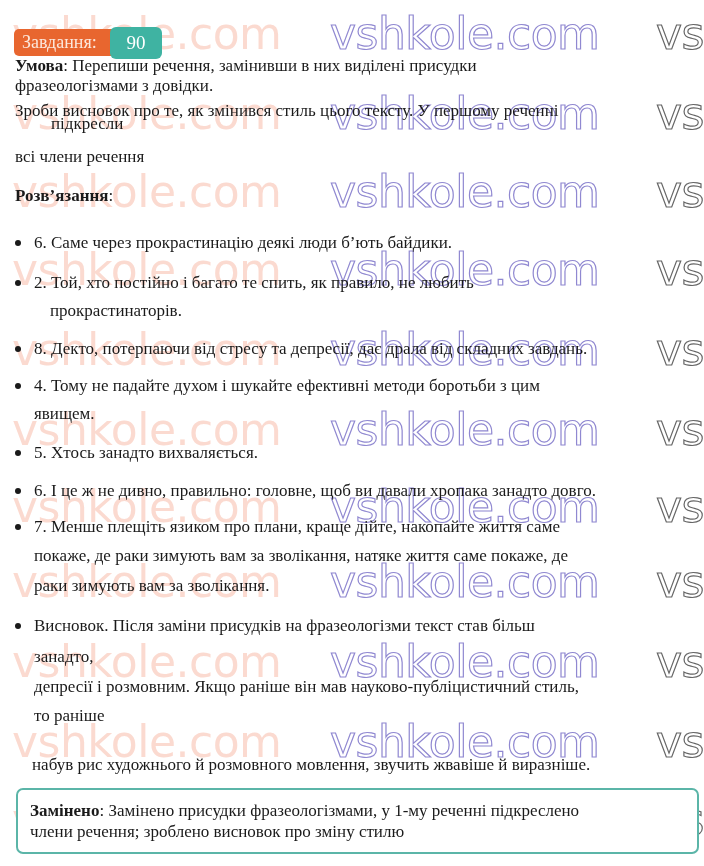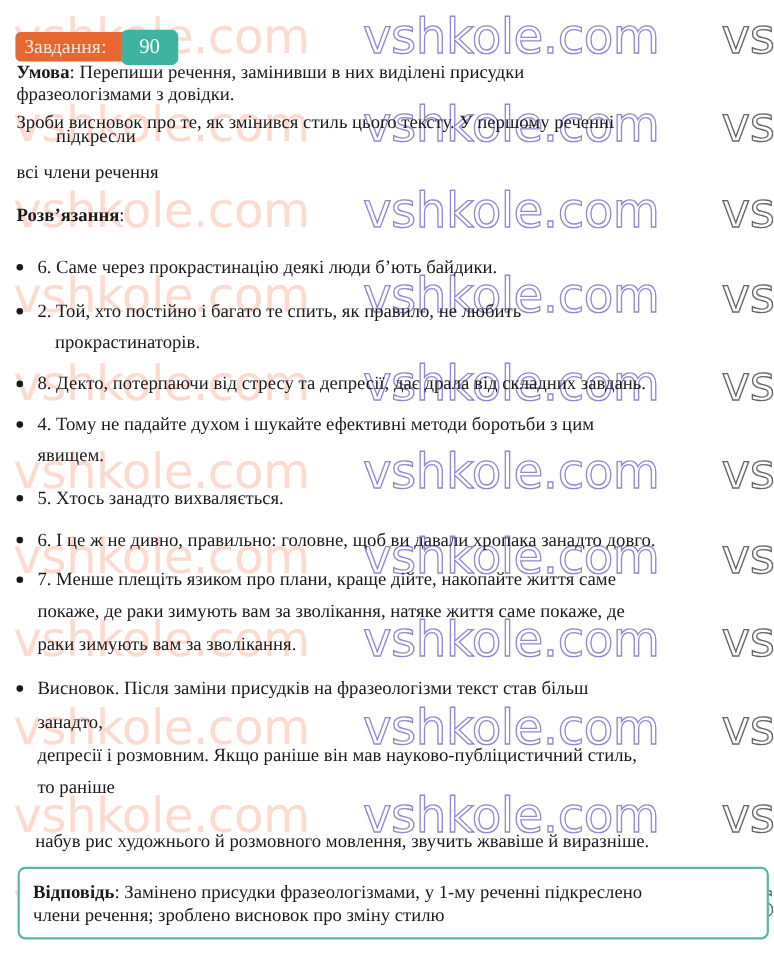--- a/index.html
+++ b/index.html
@@ -90,21 +90,21 @@
     <div class="txt" style="left:34px; top:576px;">раки зимують вам за зволікання.</div>
 
     <span class="bullet" style="top:623px;"></span>
     <div class="txt" style="left:34px; top:616px;">Висновок. Після заміни присудків на фразеологізми текст став більш</div>
     <div class="txt" style="left:34px; top:647px;">занадто,</div>
     <div class="txt" style="left:34px; top:677px;">депресії і розмовним. Якщо раніше він мав науково-публіцистичний стиль,</div>
     <div class="txt" style="left:34px; top:706px;">то раніше</div>
     <div class="txt" style="left:32px; top:736px;margin-top:19px;">набув рис художнього й розмовного мовлення, звучить жвавіше й виразніше.</div>
 
     <div class="answer-box"></div>
-    <div class="txt" style="left:30px; top:801px; z-index:3;"><b>Відповідь</b><span>: Замінено присудки фразеологізмами, у 1-му реченні підкреслено</span></div>
+    <div class="txt" style="left:30px; top:801px; z-index:3;"><b>Замінено</b><span>: Замінено присудки фразеологізмами, у 1-му реченні підкреслено</span></div>
     <div class="txt" style="left:30px; top:822px; z-index:3;">члени речення; зроблено висновок про зміну стилю</div>
 
   </div>
 
   <div class="wm-layer">
     <span class="wm wm-left" style="top:12px;">vshkole.com</span>
     <span class="wm wm-mid" style="top:12px;">vshkole.com</span>
     <span class="wm wm-right" style="top:12px;">vs</span>
 
     <span class="wm wm-left" style="top:92px;">vshkole.com</span>

